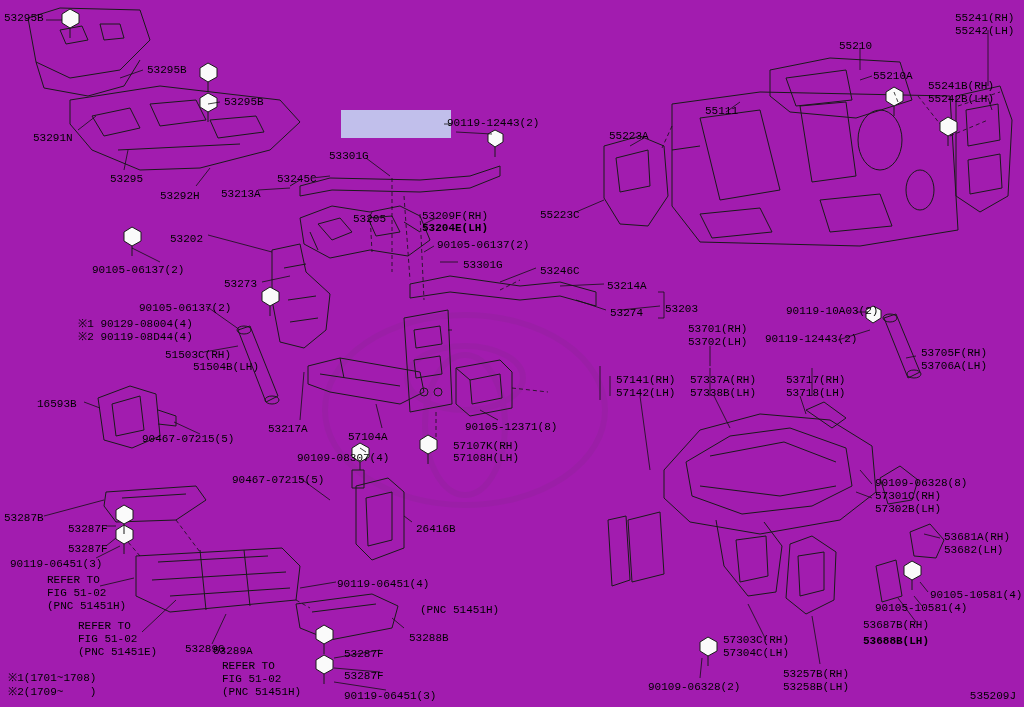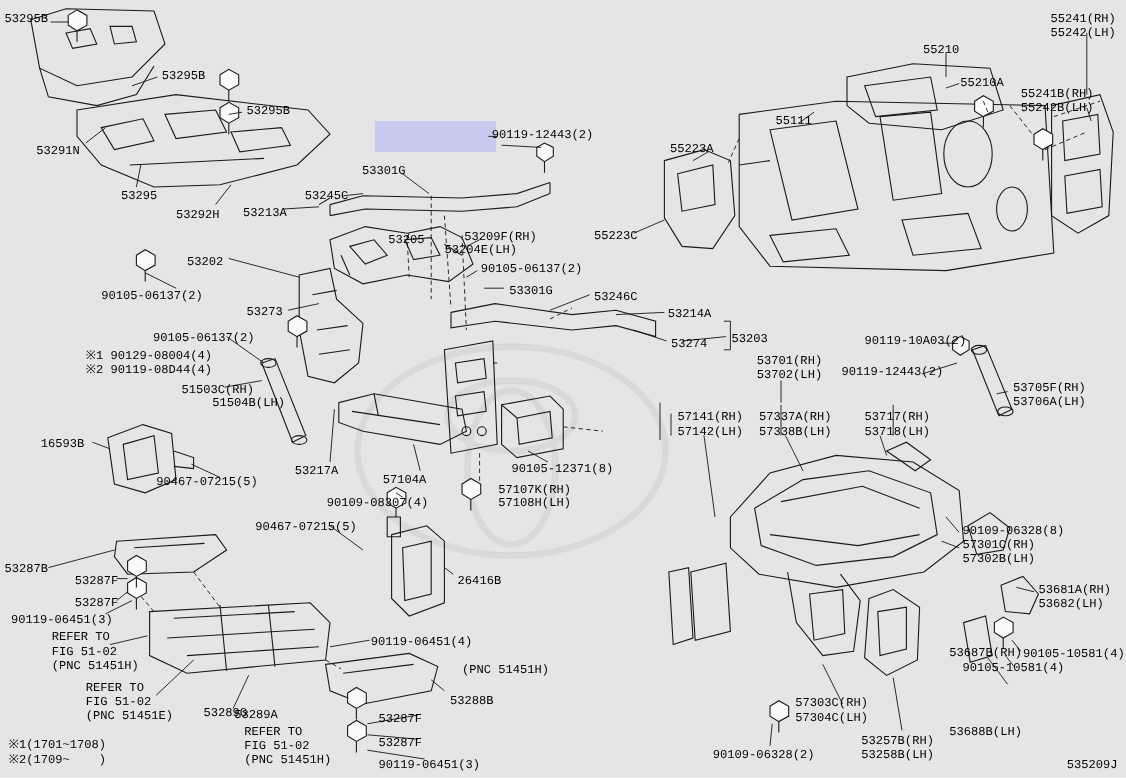--- a/index.html
+++ b/index.html
@@ -4,21 +4,21 @@
 <style>
   html, body {
     margin: 0;
     padding: 0;
     background: #ffffff;
   }
   #sheet {
     position: relative;
     width: 1024px;
     height: 707px;
-    background: #e5e5e5;
+    background: #a21caf;
     font-family: "Liberation Sans", sans-serif;
     overflow: hidden;
   }
   
   .lbl {
     position: absolute;
     font-size: 11px;
     line-height: 12px;
     color: #000000;
     white-space: pre;
@@ -359,21 +359,21 @@
       <div class="lbl" style="left: 224px; top: 96px;">53295B</div>
       <div class="lbl" style="left: 33px; top: 132px;">53291N</div>
       <div class="lbl" style="left: 110px; top: 173px;">53295</div>
       <div class="lbl" style="left: 160px; top: 190px;">53292H</div>
       <div class="lbl" style="left: 221px; top: 188px;">53213A</div>
       <div class="lbl" style="left: 277px; top: 173px;">53245C</div>
       <div class="lbl" style="left: 329px; top: 150px;">53301G</div>
       <div class="lbl" style="left: 447px; top: 117px;">90119-12443(2)</div>
       <div class="lbl" style="left: 353px; top: 213px;">53205</div>
       <div class="lbl" style="left: 422px; top: 210px;">53209F(RH)</div>
-      <div class="lbl" style="left: 404px; top: 222px;">53204E(LH)</div>
+      <div class="lbl" style="left: 422px; top: 222px; font-weight: bold;">53204E(LH)</div>
       <div class="lbl" style="left: 437px; top: 239px;">90105-06137(2)</div>
       <div class="lbl" style="left: 463px; top: 259px;">53301G</div>
       <div class="lbl" style="left: 170px; top: 233px;">53202</div>
       <div class="lbl" style="left: 92px; top: 264px;">90105-06137(2)</div>
       <div class="lbl" style="left: 224px; top: 278px;">53273</div>
       <div class="lbl" style="left: 540px; top: 265px;">53246C</div>
       <div class="lbl" style="left: 607px; top: 280px;">53214A</div>
       <div class="lbl" style="left: 665px; top: 303px;">53203</div>
       <div class="lbl" style="left: 610px; top: 307px;">53274</div>
       <div class="lbl" style="left: 139px; top: 302px;">90105-06137(2)</div>
@@ -433,22 +433,22 @@
       <div class="lbl" style="left: 690px; top: 387px;">57338B(LH)</div>
       <div class="lbl" style="left: 786px; top: 374px;">53717(RH)</div>
       <div class="lbl" style="left: 786px; top: 387px;">53718(LH)</div>
       <div class="lbl" style="left: 875px; top: 477px;">90109-06328(8)</div>
       <div class="lbl" style="left: 875px; top: 490px;">57301C(RH)</div>
       <div class="lbl" style="left: 875px; top: 503px;">57302B(LH)</div>
       <div class="lbl" style="left: 944px; top: 531px;">53681A(RH)</div>
       <div class="lbl" style="left: 944px; top: 544px;">53682(LH)</div>
       <div class="lbl" style="left: 930px; top: 589px;">90105-10581(4)</div>
       <div class="lbl" style="left: 875px; top: 602px;">90105-10581(4)</div>
-      <div class="lbl" style="left: 863px; top: 588px;">53687B(RH)</div>
-      <div class="lbl" style="left: 863px; top: 660px;">53688B(LH)</div>
+      <div class="lbl" style="left: 863px; top: 619px;">53687B(RH)</div>
+      <div class="lbl" style="left: 863px; top: 635px; font-weight: bold;">53688B(LH)</div>
       <div class="lbl" style="left: 723px; top: 634px;">57303C(RH)</div>
       <div class="lbl" style="left: 723px; top: 647px;">57304C(LH)</div>
       <div class="lbl" style="left: 783px; top: 668px;">53257B(RH)</div>
       <div class="lbl" style="left: 783px; top: 681px;">53258B(LH)</div>
       <div class="lbl" style="left: 648px; top: 681px;">90109-06328(2)</div>
     </div>
 
   <div class="lbl" style="left:8px; top:672px;">※1(1701~1708)</div>
   <div class="lbl" style="left:8px; top:686px;">※2(1709~    )</div>
 

